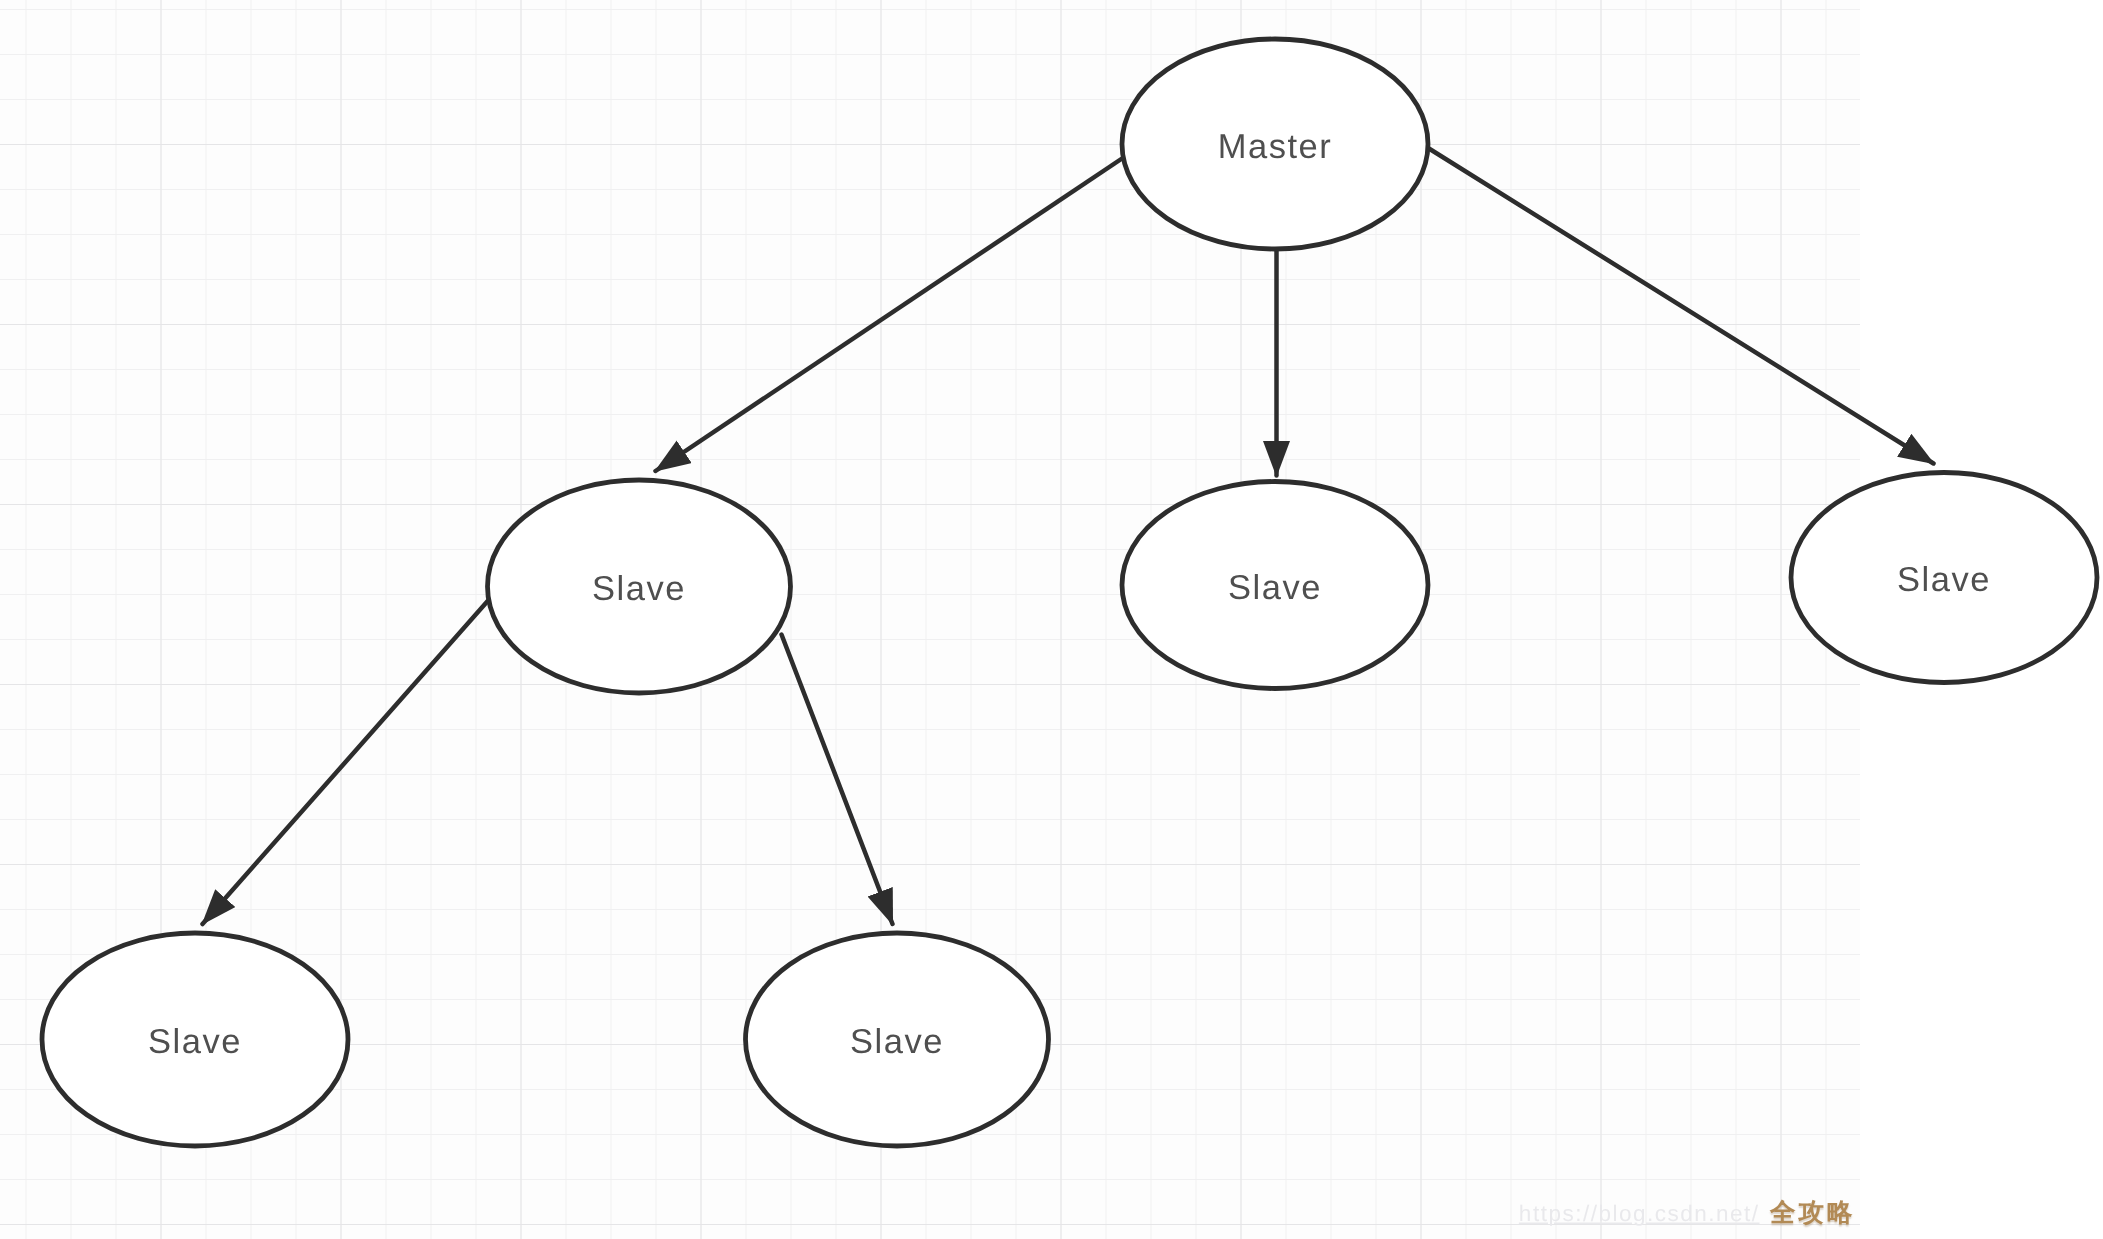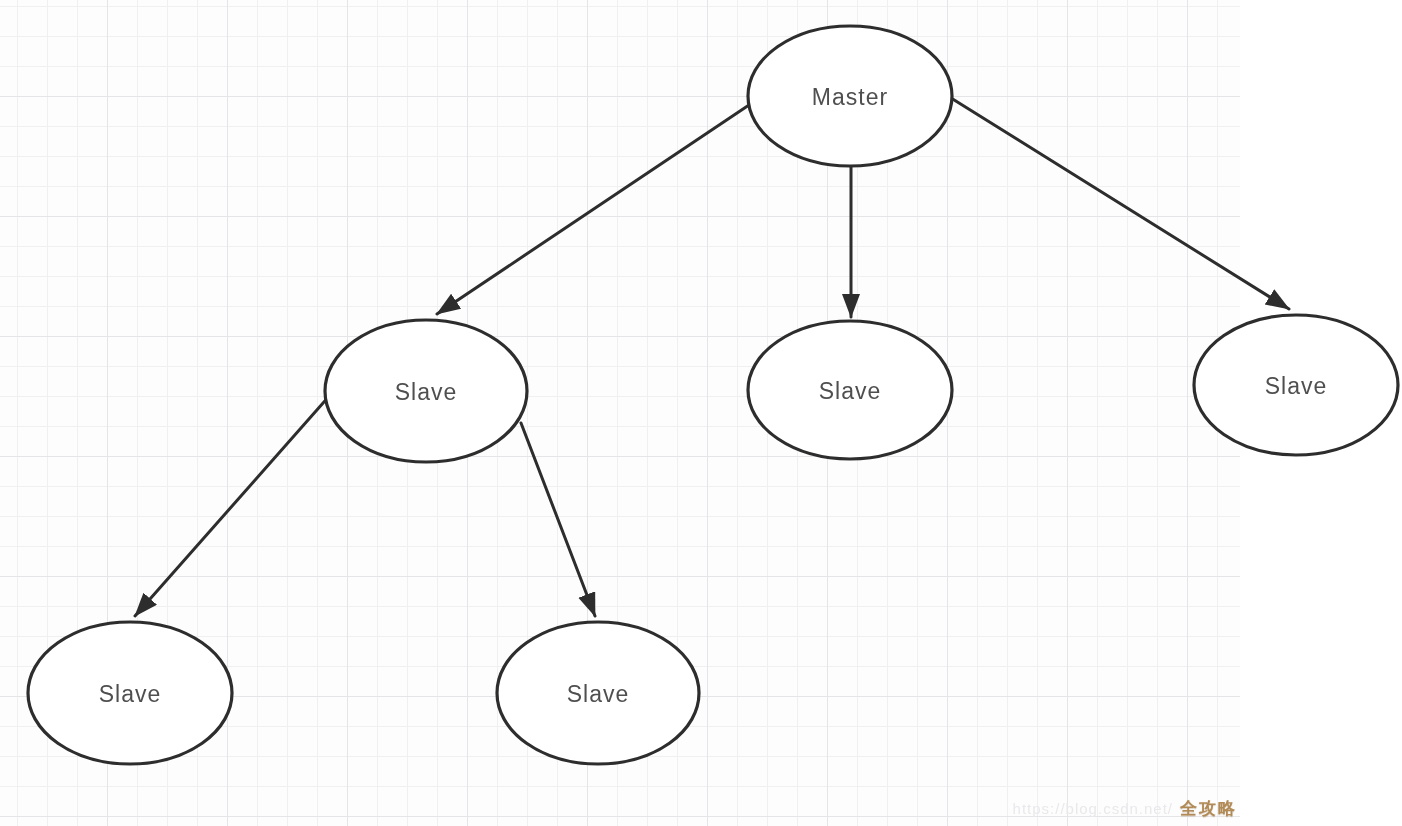--- a/index.html
+++ b/index.html
@@ -61,20 +61,21 @@
     display: flex;
     align-items: baseline;
     gap: 7px;
     user-select: none;
     pointer-events: none;
   }
   .wm-url {
     color: var(--wm-url);
     font-size: 15px;
     letter-spacing: 1px;
+    text-decoration: underline;
   }
   .wm-badge {
     color: var(--wm-badge);
     font-family: "DejaVu Sans", sans-serif;
     font-size: 17px;
     font-weight: bold;
     letter-spacing: 2px;
     text-shadow: 0 1px 1px rgba(120, 85, 40, 0.25);
   }
 </style>

